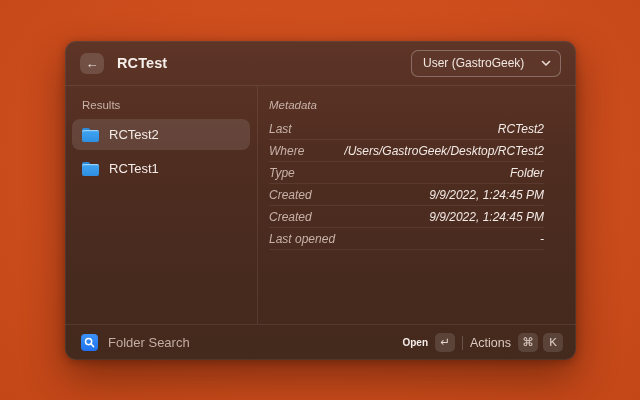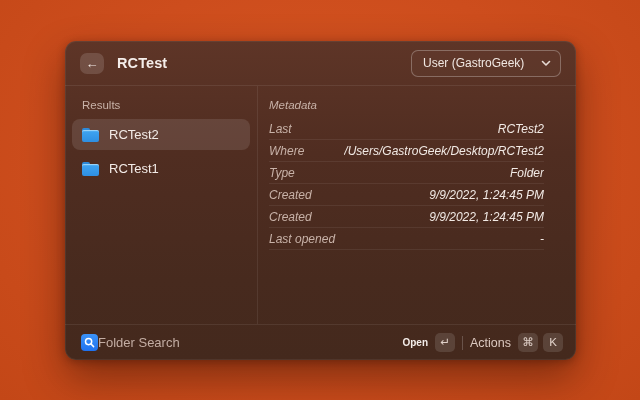--- a/index.html
+++ b/index.html
@@ -147,20 +147,21 @@
   }
 
   
   .footer {
     height: 36px;
     flex: 0 0 36px;
     border-top: 1px solid rgba(255,255,255,0.08);
     display: flex;
     align-items: center;
     padding: 0 13px 0 16px;
+    gap: 10px;
   }
   .search-icon-box {
     width: 17px; height: 17px;
     border-radius: 4px;
     background: linear-gradient(180deg, #3b93f8 0%, #1f72ef 100%);
     display: flex; align-items: center; justify-content: center;
     flex: 0 0 17px;
   }
   .search-input {
     flex: 1;

